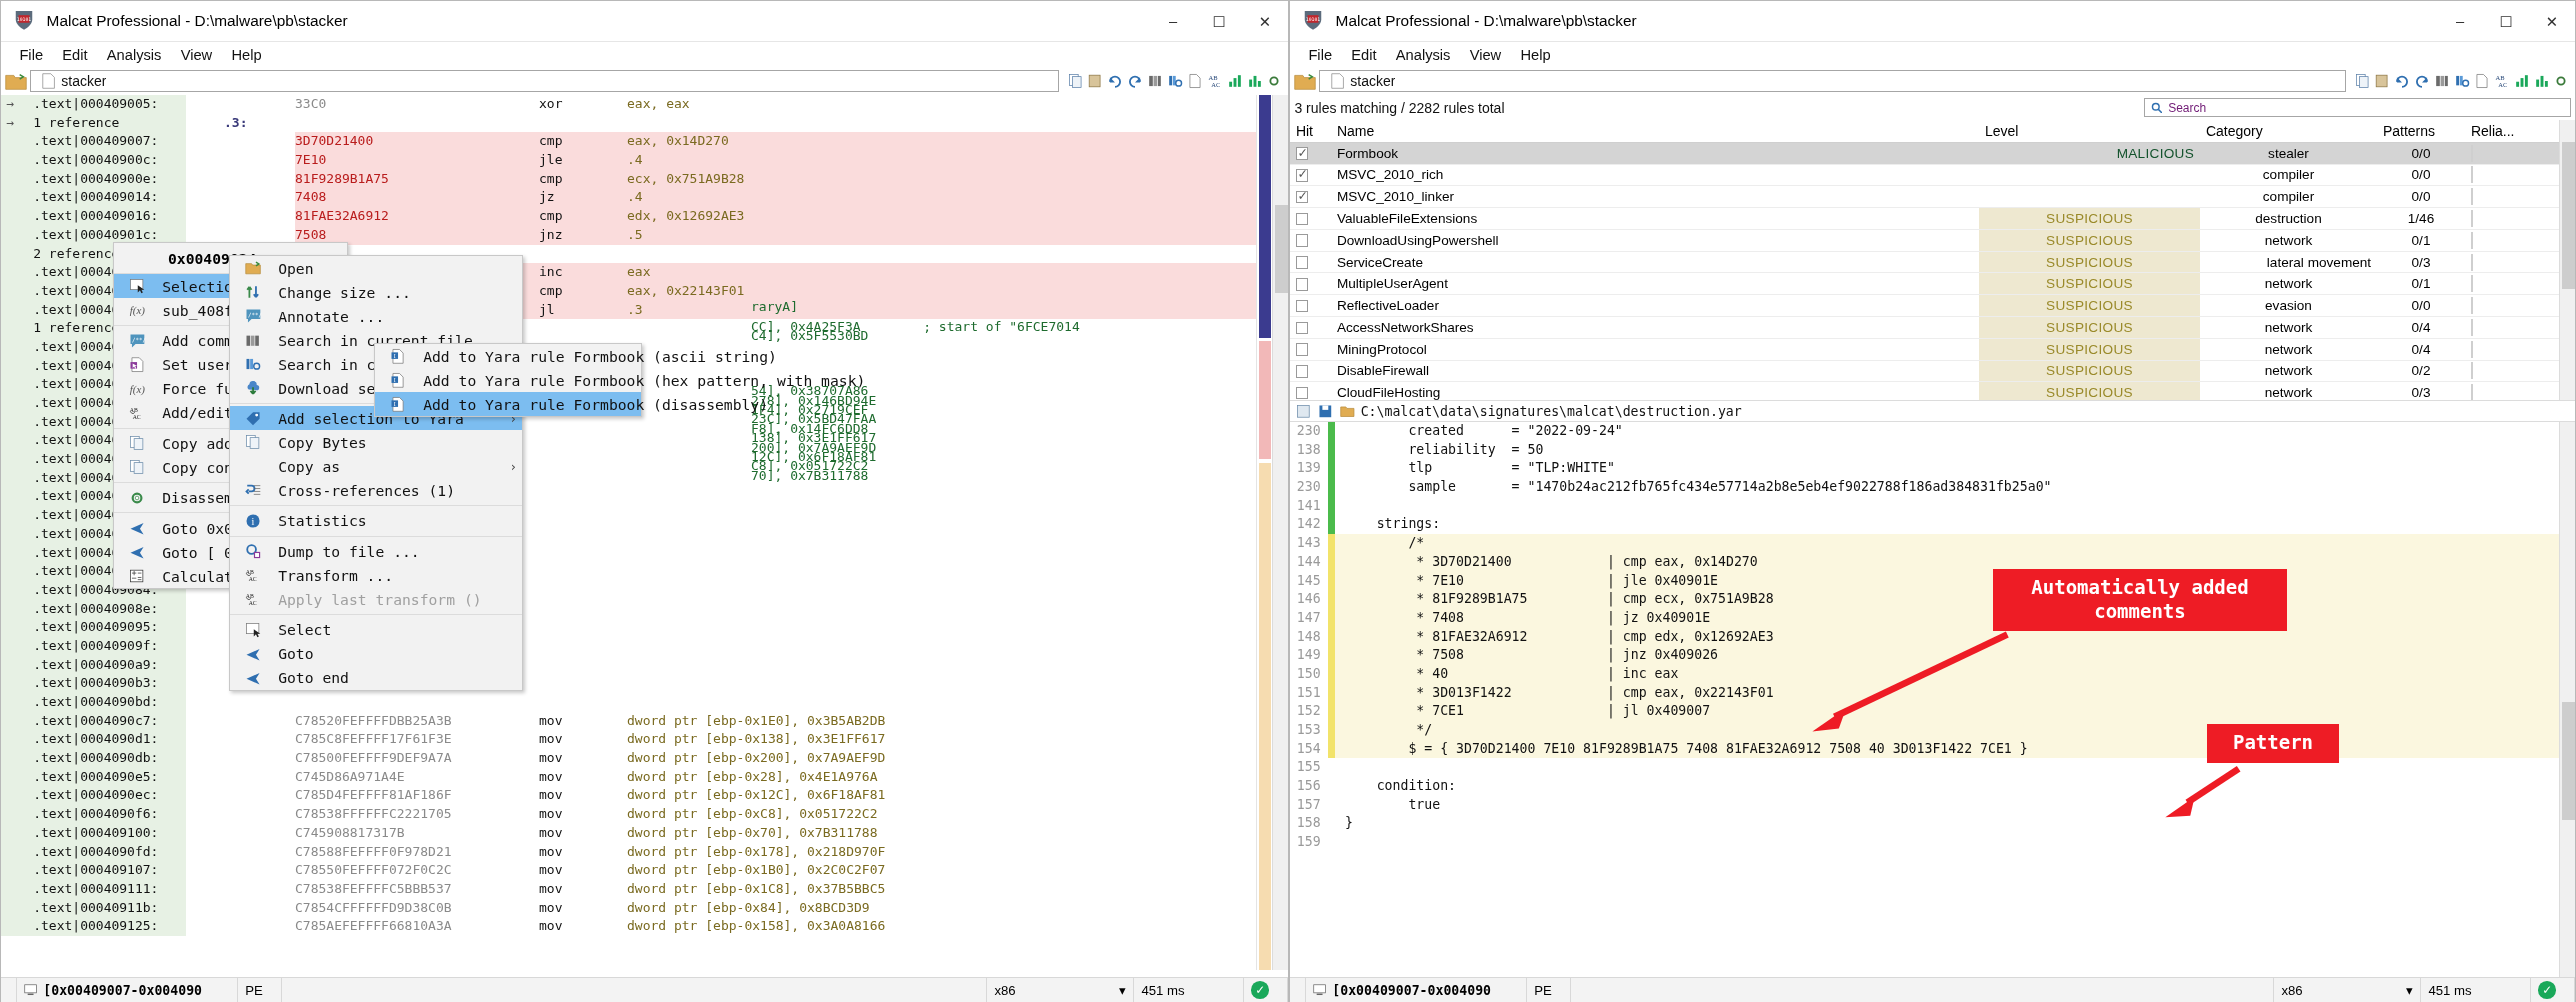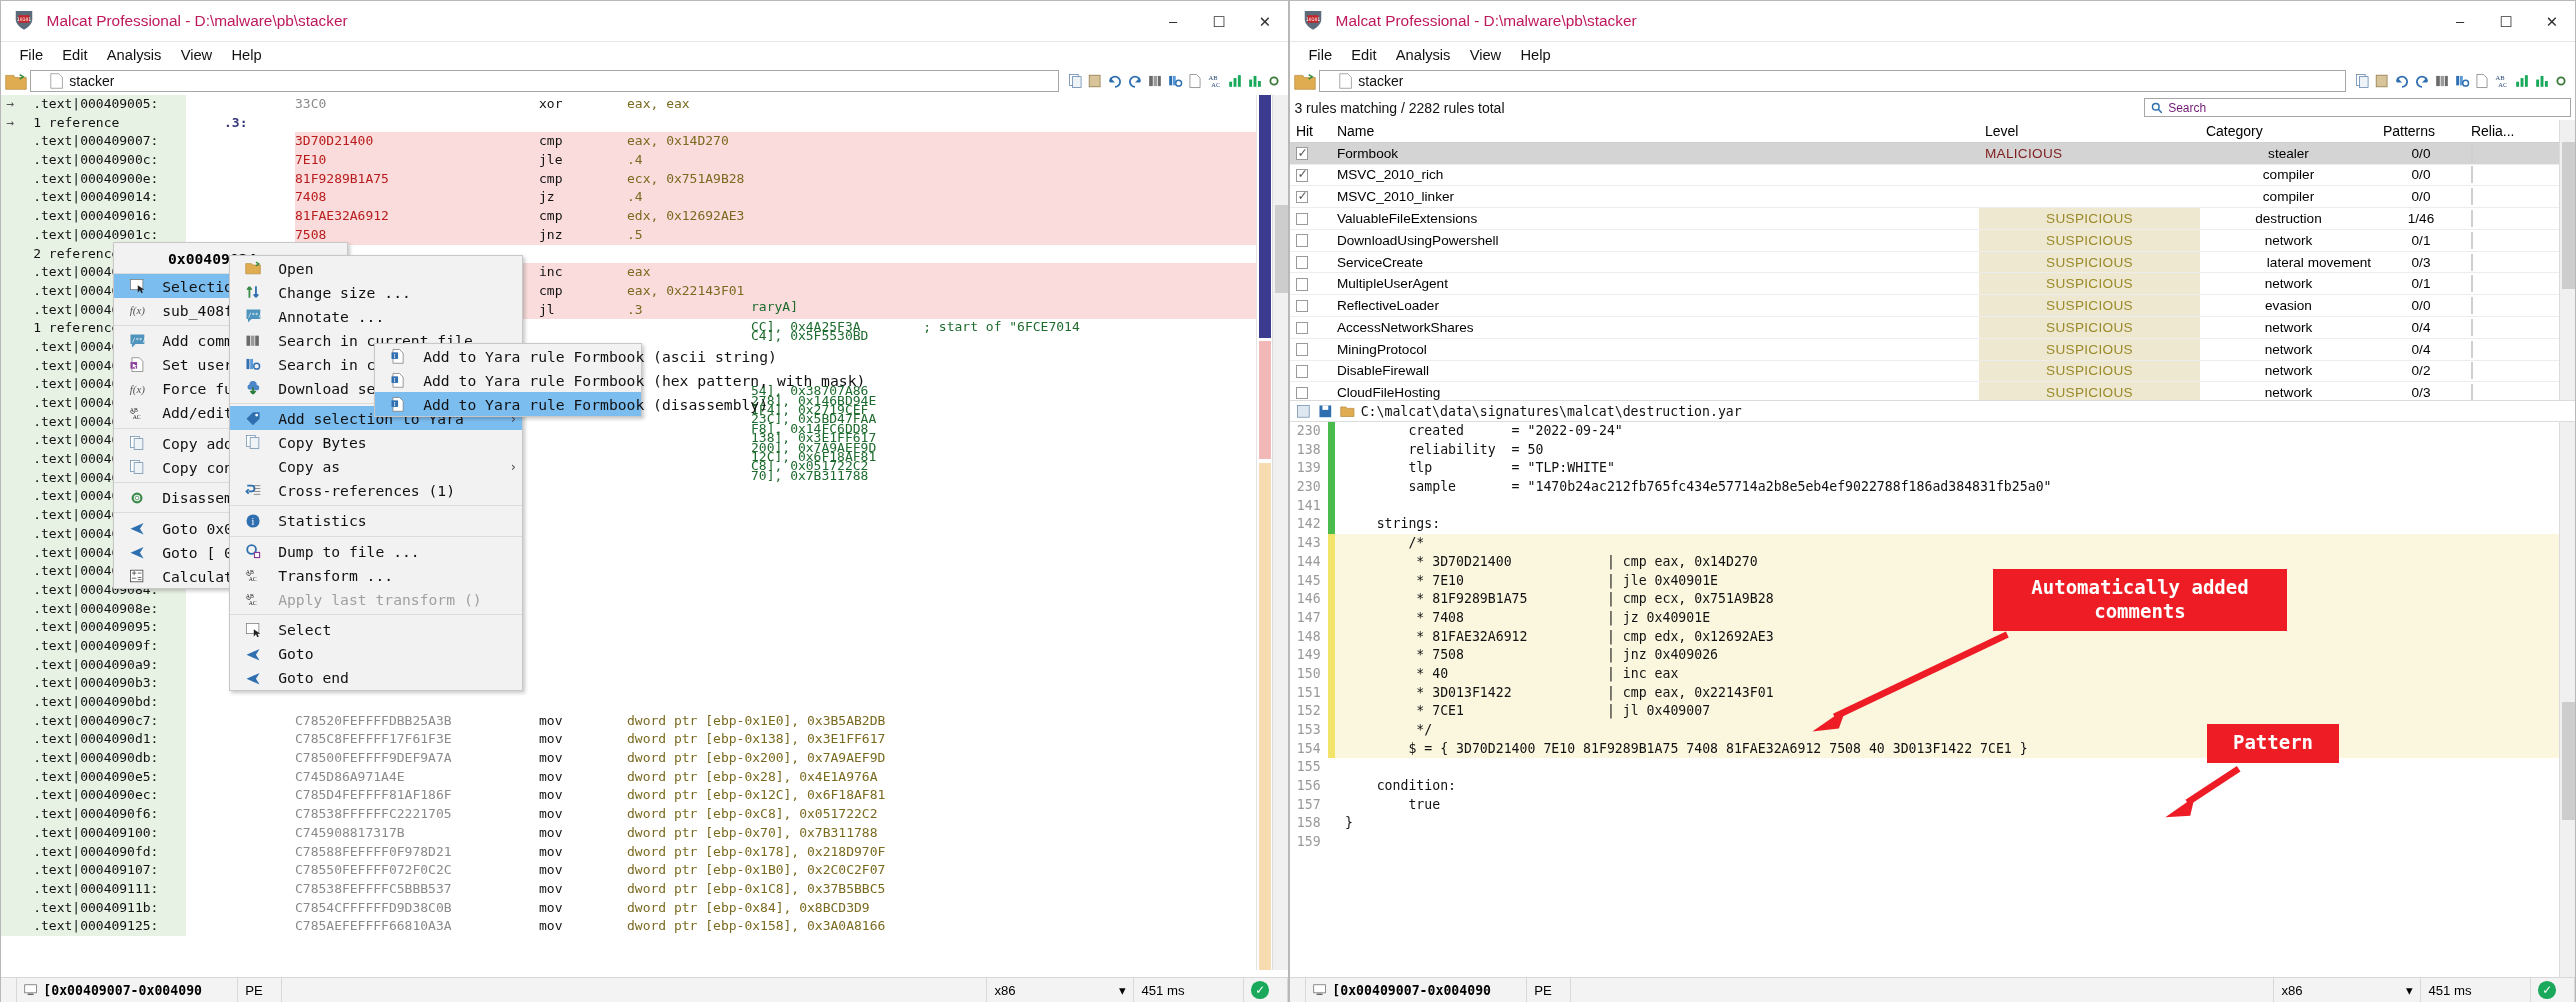--- a/index.html
+++ b/index.html
@@ -12,32 +12,32 @@
   }
   .app { position:relative; width:2576px; height:1003px; display:flex; }
   .win { position:relative; height:1003px; background:#fff; border:0.7px solid #b8b8b8; overflow:hidden; }
   .winL { width:1289px; }
   .winR { width:1287px; }
 
   
   .titlebar { height:41px; display:flex; align-items:center; background:#fff; border-bottom:0.7px solid #e6e6e6; }
   .tb-icon { width:23.5px; height:23.5px; margin-left:11.8px; margin-right:10.3px; position:relative; flex:none; }
   .shield { width:22px;height:22px; }
-  .tb-title { font-size:15.4px; color:#be185d; flex:1; white-space:nowrap; }
+  .tb-title { font-size:15.4px; color:#000000; flex:1; white-space:nowrap; }
   .tb-btns { display:flex; height:41px; }
   .tb-btn { width:46px; height:41px; display:flex; align-items:center; justify-content:center; font-size:14.7px; color:#333; }
 
   
   .menubar { height:25px; display:flex; align-items:center; padding-left:8.8px; gap:0px; background:#fff; }
   .menu-item { padding:2.2px 9.6px; font-size:14.7px; color:#111; }
 
   
   .toolbar { height:28px; display:flex; align-items:center; background:#fff; padding:0 4.4px; gap:2.9px; }
   .tb-open { width:22px;height:20.6px; flex:none; }
-  .pathbox { flex:1; height:22px; border:0.7px solid #a6a6a6; background:#fff; display:flex; align-items:center; padding:0 19px; gap:5.9px; min-width:0;}
+  .pathbox { flex:1; height:22px; border:0.7px solid #a6a6a6; background:#fff; display:flex; align-items:center; padding:0 11px; gap:5.9px; min-width:0;}
   .pathbox .doc { width:13.2px;height:16px;flex:none; }
   .pathbox span { font-size:14px; color:#111; white-space:nowrap; overflow:hidden; }
   .tbicons { display:flex; align-items:center; gap:1.5px; padding-left:4.4px; }
   .tbi { width:18.4px;height:18.4px; display:flex;align-items:center;justify-content:center; }
 
   
   .disasm { position:relative; height:875px; overflow:hidden; background:#fff;
             font-family:"DejaVu Sans Mono", monospace; font-size:13px; }
   .drow { display:flex; height:18.7px; line-height:18.7px; white-space:pre; }
   .c-arrow { width:19px; flex:none; text-align:center; color:#555; background:#e7f1e4;}
@@ -76,21 +76,21 @@
   .searchbox span.ph { color:#701a75; font-size:12px; }
 
   table.rules { width:100%; border-collapse:collapse; font-size:13.6px; table-layout:fixed; }
   table.rules th { font-weight:normal; text-align:left; padding:2.9px 5.9px; border-bottom:0.7px solid #cfcfcf; background:#fff; font-size:14px;}
   table.rules td { padding:2.9px 5.9px; border-bottom:0.7px solid #ededed; white-space:nowrap; overflow:hidden; }
   .col-hit { width:41px;margin-top:8px; } .col-name{ } .col-level{ width:221px; text-align:center;} 
   .col-cat{ width:177px; text-align:center;} .col-pat{ width:88px; text-align:center;} .col-rel{ width:110px;}
   .chk { width:12.5px;height:12.5px;border:0.7px solid #9a9a9a; background:#fff; display:inline-block; position:relative; vertical-align:-2.2px;}
   .chk.on:after{ content:"\2713"; position:absolute; left:0.7px; top:-3.7px; font-size:12.5px; color:#555;}
   tr.sel td { background:#d4d4d4; }
-  td.lvl-mal { color:#7f1d1d; text-align:left; letter-spacing:0.3px;}
+  td.lvl-mal { color:#14532d; text-align:right; letter-spacing:0.3px;}
   td.lvl-sus { color:#9a8a2a; background:#eee8d0; text-align:center; letter-spacing:0.3px;}
   .relbar { width:82px; height:11px; background:#e2e2e2; border:0.7px solid #cfcfcf; position:relative; }
   .relbar i { position:absolute; left:0; top:0; bottom:0; background:#16c116; display:block;}
 
   .editorbar { height:22px; display:flex; align-items:center; gap:4.4px; padding:0 4.4px; border-top:0.7px solid #dcdcdc; border-bottom:0.7px solid #dcdcdc; background:#fff;}
   .editorbar .fp { font-family:"DejaVu Sans Mono", monospace; font-size:13.2px; color:#111; }
   .ebi { width:17.7px;height:17.7px; display:flex;align-items:center;justify-content:center;}
 
   .yara { position:relative; height:559px; overflow:hidden; background:#fff; font-family:"DejaVu Sans Mono", monospace; font-size:13.2px; }
   .yrow { display:flex; height:18.7px; line-height:18.7px; white-space:pre; }

